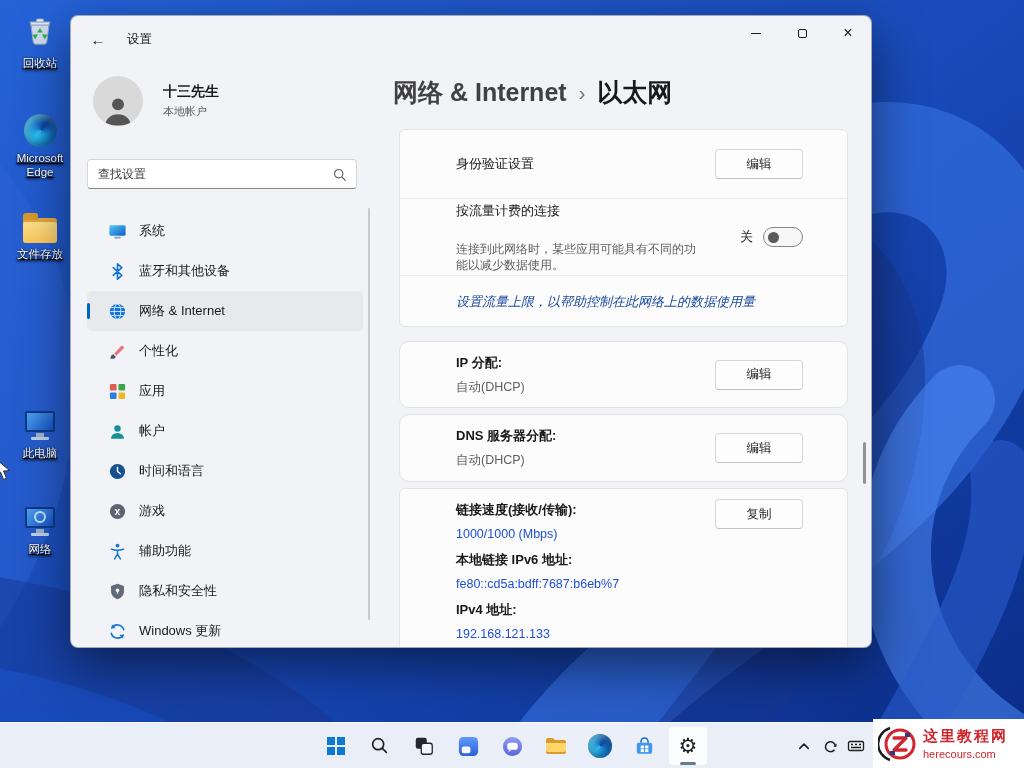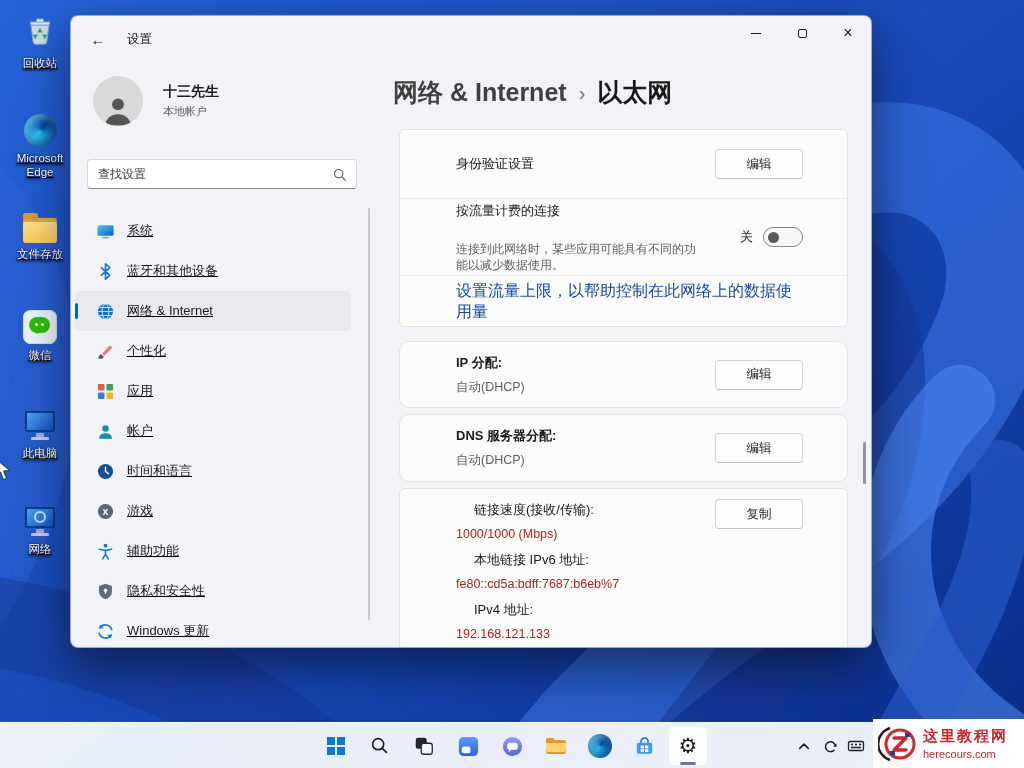--- a/index.html
+++ b/index.html
@@ -39,21 +39,21 @@
   
   .sidebar{position:absolute;top:46px;left:0;width:316px;bottom:0;}
   .user{position:absolute;left:22px;top:14px;display:flex;align-items:center;gap:20px;cursor:pointer;}
   .avatar{width:50px;height:50px;border-radius:50%;background:#d9d9d9;display:flex;align-items:flex-end;justify-content:center;overflow:hidden;}
   .uname{font-size:14px;font-weight:700;color:#191919;}
   .utype{font-size:11px;color:#5e5e5e;margin-top:3px;}
   .searchbox{position:absolute;left:16px;top:97px;width:270px;height:30px;background:#fff;border:1px solid #d6d6d6;border-bottom-color:#868686;border-radius:4px;display:flex;align-items:center;}
   .searchbox input{flex:1;border:none;outline:none;background:transparent;font-size:12px;color:#3a3a3a;padding:0 8px 0 10px;}
   .searchbox input::placeholder{color:#3a3a3a;opacity:1;}
   .searchbox svg{margin-right:9px;flex:0 0 auto;}
-  .nav{position:absolute;left:4px;top:149px;width:276px;text-decoration:underline;}
+  .nav{position:absolute;left:16px;top:149px;width:276px;}
   .nav-item{height:40px;display:flex;align-items:center;padding-left:20px;gap:12px;border-radius:5px;position:relative;cursor:pointer;}
   .nav-item .nicon{width:20px;height:20px;display:flex;align-items:center;justify-content:center;flex:0 0 auto;}
   .nav-item .nlabel{font-size:13px;color:#191919;white-space:nowrap;}
   .nav-item.selected{background:#e7e9ed;}
   .nav-item.selected::before{content:"";position:absolute;left:0;top:12px;width:3px;height:16px;border-radius:2px;background:var(--accent,#0067c0);}
   .side-scroll{position:absolute;left:297px;top:146px;width:2px;height:412px;background:#c7c9cc;border-radius:1px;cursor:pointer;}
 
   
   .main{position:absolute;left:316px;top:46px;right:0;bottom:0;}
   .page-title{position:absolute;left:6px;top:14px;display:flex;align-items:center;gap:12px;white-space:nowrap;}
@@ -66,27 +66,27 @@
   .row-auth{height:68px;justify-content:space-between;}
   .row-metered{height:76px;justify-content:space-between;align-items:center;}
   .row-link{height:52px;}
   .row-title{font-size:13px;color:#191919;}
   .row-desc{font-size:12px;line-height:16px;color:#5e5e5e;max-width:242px;margin-top:21px;}
   .std-btn{width:88px;height:30px;background:#fdfdfd;border:1px solid #d6d6d6;border-bottom-color:#c2c2c2;border-radius:4px;font-size:12.5px;color:#1a1a1a;cursor:pointer;}
   .toggle-wrap{display:flex;align-items:center;gap:10px;cursor:pointer;}
   .toggle-label{font-size:13px;color:#191919;}
   .toggle{width:40px;height:20px;border:1px solid #868686;border-radius:10px;background:#f7f7f7;position:relative;display:inline-block;}
   .knob{position:absolute;left:4px;top:3.5px;width:11px;height:11px;border-radius:50%;background:#5a5a5a;}
-  .data-limit-link{font-size:16px;color:var(--link,#17489e);text-decoration:none;cursor:pointer;}
+  .data-limit-link{font-size:13px;color:var(--link,#17489e);text-decoration:none;cursor:pointer;font-style:italic;}
   .card-kv{display:flex;align-items:center;justify-content:space-between;padding:0 44px 0 56px;border-radius:10px;}
   .kv .k{font-size:13px;font-weight:600;color:#191919;}
   .kv .v{font-size:12.5px;color:#5e5e5e;margin-top:7px;}
   .card-props{padding:8px 44px 0 56px;}
-  .prop .k{display:block;font-size:13px;font-weight:400;color:#191919;line-height:25px;margin-left:18px;}
-  .prop .v{display:block;font-size:12.5px;color:#b91c1c;line-height:25px;}
+  .prop .k{display:block;font-size:13px;font-weight:700;color:#191919;line-height:25px;}
+  .prop .v{display:block;font-size:12.5px;color:#1d4ed8;line-height:25px;}
   .copy-btn{position:absolute;right:44px;top:10px;}
   .content-scroll{position:absolute;right:5px;top:380px;width:3px;height:42px;background:#939393;border-radius:2px;cursor:pointer;}
 
   
   .taskbar{position:absolute;left:0;right:0;bottom:0;height:46px;background:rgba(243,246,251,.96);border-top:1px solid rgba(255,255,255,.65);}
   .tb-center{position:absolute;left:50%;top:0;transform:translateX(-50%);display:flex;height:46px;align-items:center;}
   .tb-btn{width:40px;height:40px;margin:0 2px;border-radius:5px;display:flex;align-items:center;justify-content:center;position:relative;cursor:pointer;}
   .tb-btn.active{background:rgba(255,255,255,.85);box-shadow:inset 0 0 0 1px rgba(0,0,0,.06);}
   .tb-btn.active::after{content:"";position:absolute;bottom:1px;left:12px;width:16px;height:3px;border-radius:2px;background:#6b7a94;}
   .win-logo{display:grid;grid-template-columns:8px 8px;grid-template-rows:8px 8px;gap:1.5px;}
@@ -165,28 +165,20 @@
   <div class="dicon" style="top:114px">
     <span class="edge-circle"></span>
     <div class="dlabel">Microsoft Edge</div>
   </div>
 
   <div class="dicon" style="top:212px">
     <span class="folder"></span>
     <div class="dlabel">文件存放</div>
   </div>
 
-  <div class="dicon" style="top:310px">
-    <span class="wechat">
-        <span class="b1"></span>
-        <span class="e1"></span>
-        <span class="e2"></span>
-      </span>
-    <div class="dlabel">微信</div>
-  </div>
 
   <div class="dicon" style="top:408px">
     <span class="pc-mon">
         <span class="scr"></span>
         <span class="stand"></span>
         <span class="base"></span>
       </span>
     <div class="dlabel">此电脑</div>
   </div>
 

